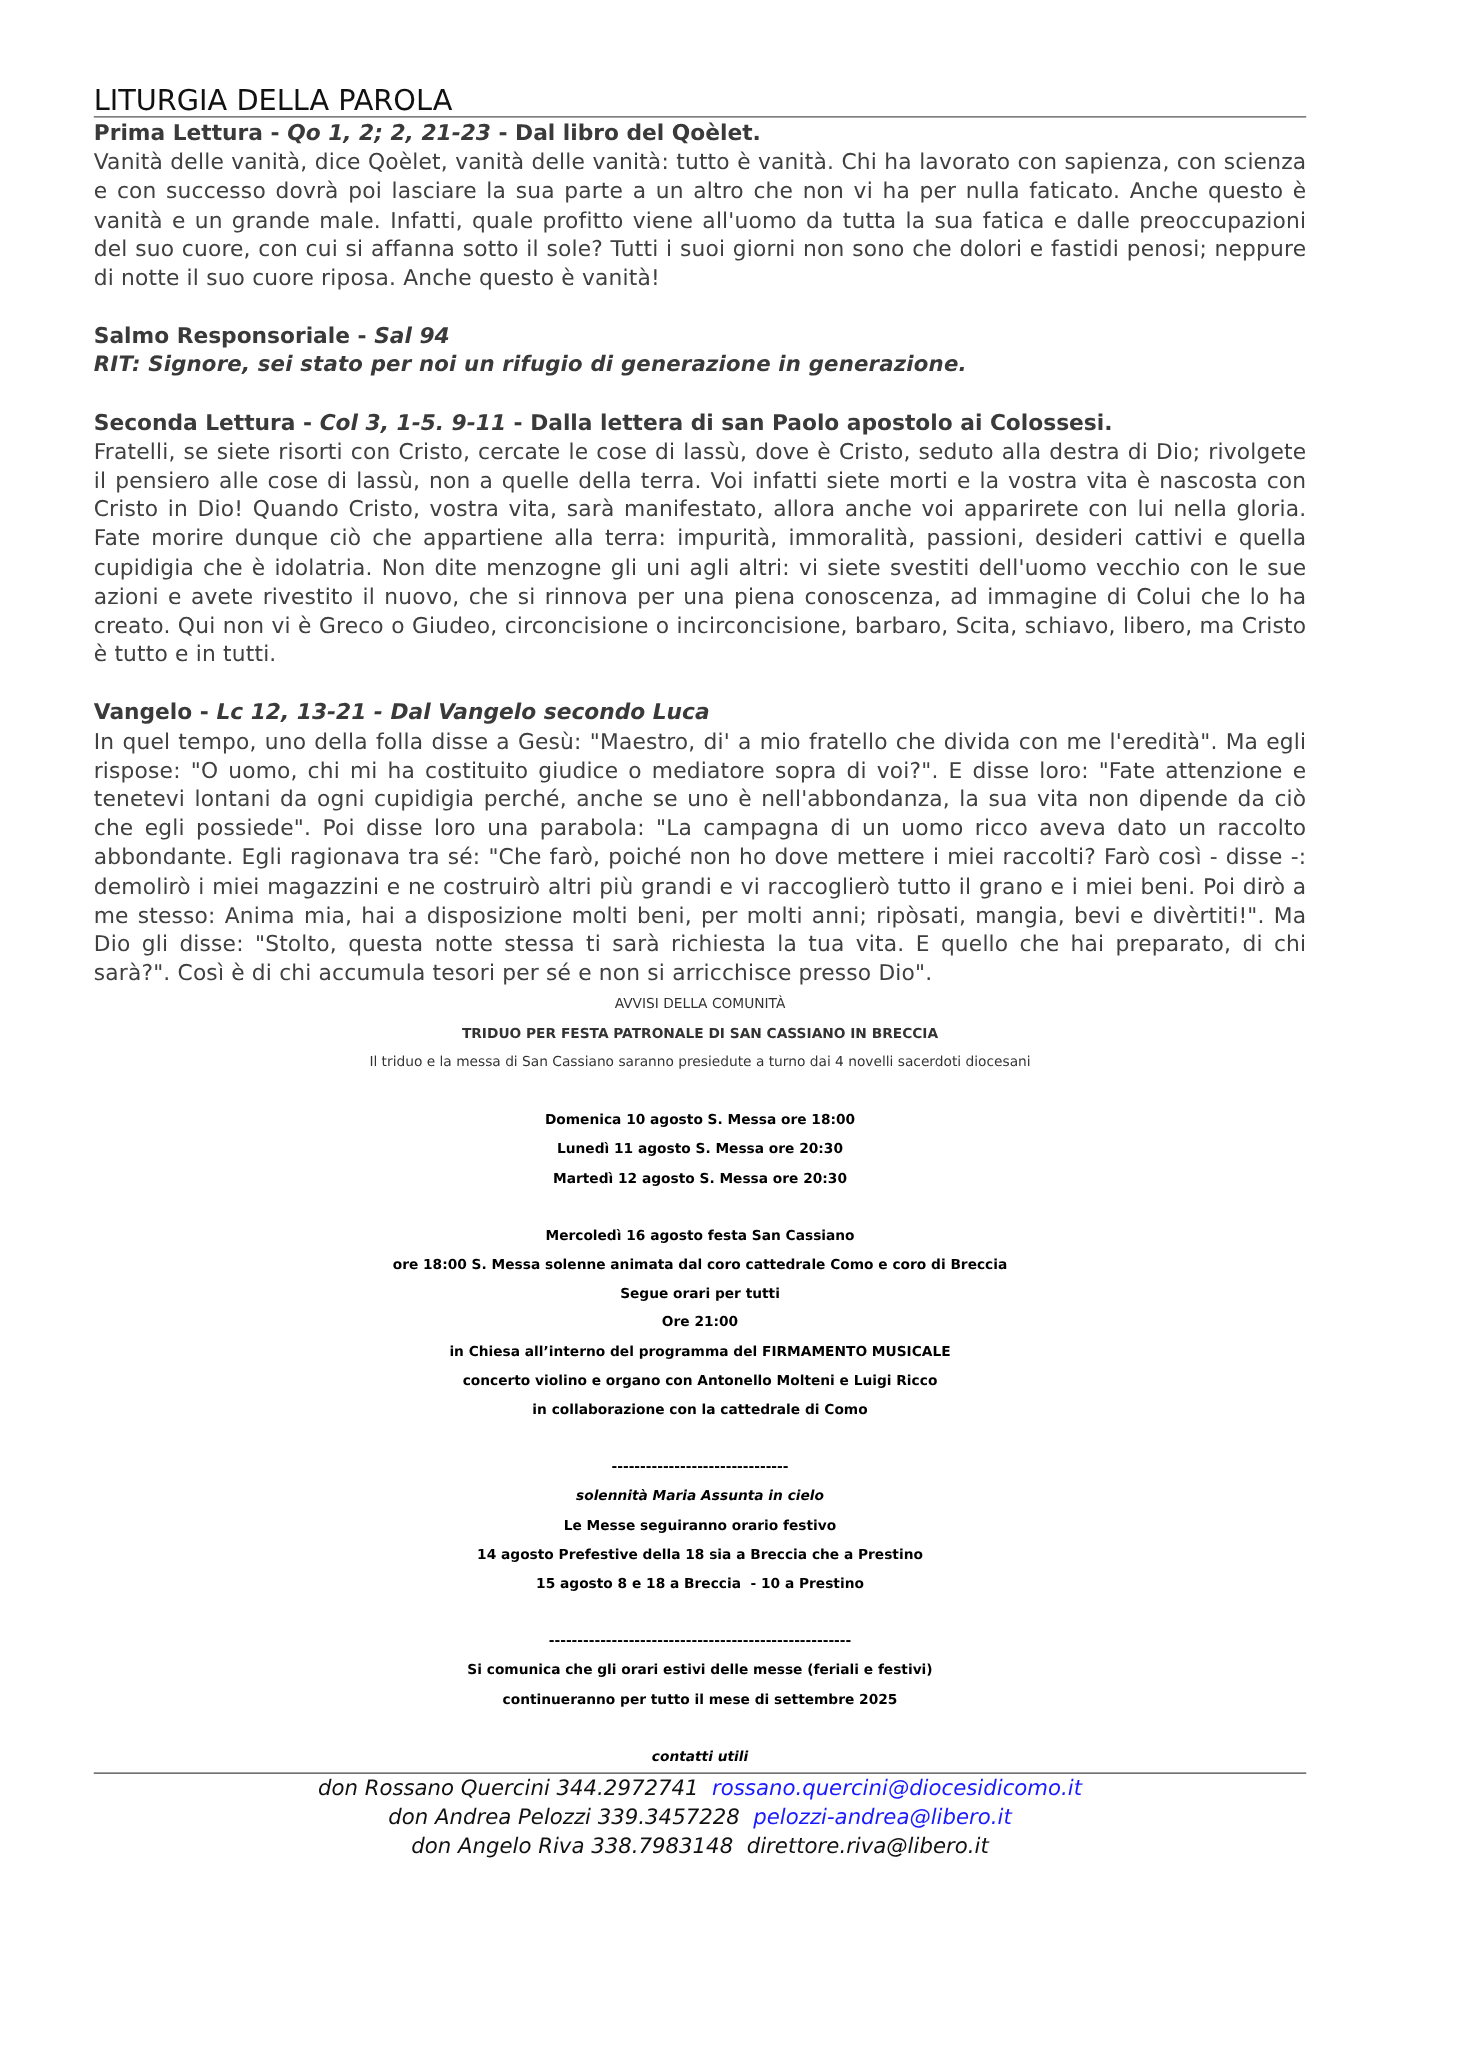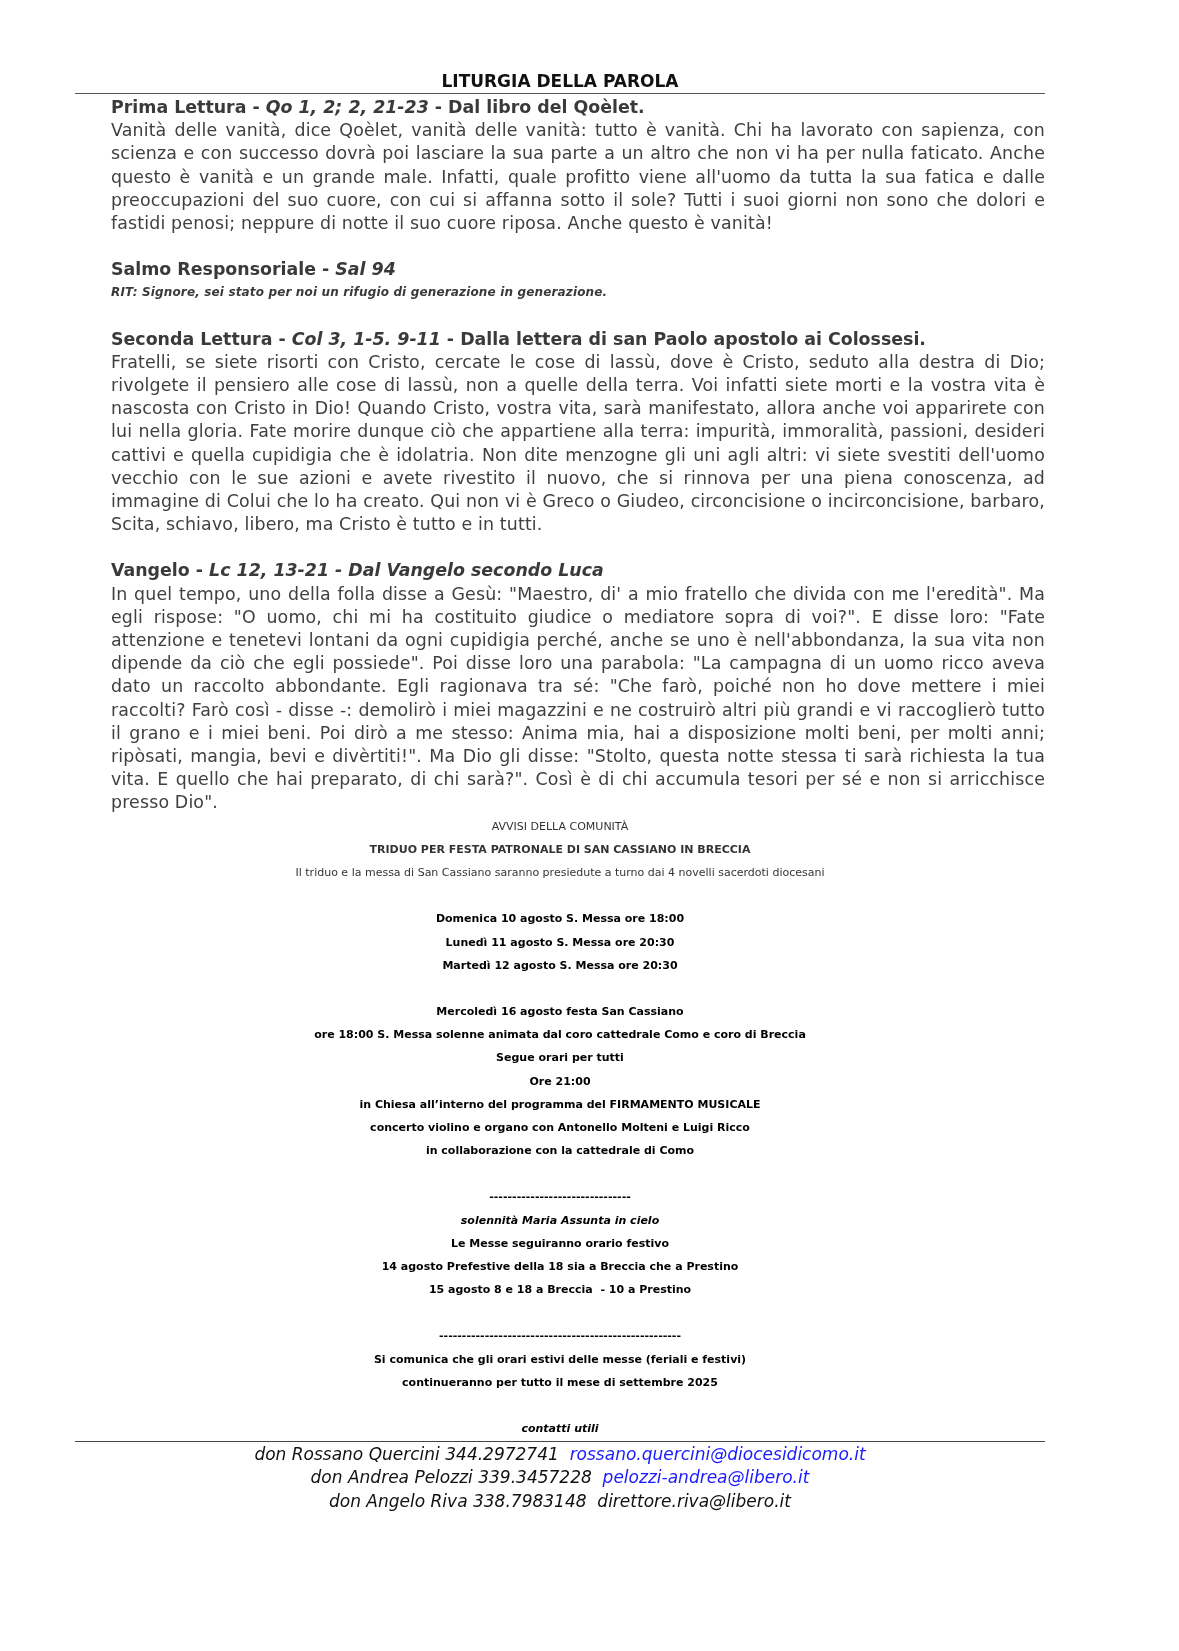--- a/index.html
+++ b/index.html
@@ -1,25 +1,25 @@
 <!DOCTYPE html>
 <html><head>
 <meta charset="utf-8">
 <style>
   html, body { margin: 0; padding: 0; background: #ffffff; }
   body { width: 1179px; height: 1651px; position: relative; overflow: hidden;
          font-family: "DejaVu Sans", sans-serif; }
   .page { position: absolute; left: 75px; top: 70px; width: 970px; }
-  .title { text-align: center; font-weight: bold; font-size: 17px; color: #111; line-height: 22px; margin: 0; }
+  .title { font-weight: normal; font-size: 23px; color: #111; line-height: 22px; margin: 0; }
   .rule { border: 0; border-top: 1.5px solid #555; margin: 1px 0 2px 0; }
-  .reading { color: #404040; font-size: 17.4px; line-height: 23.2px; margin-left: 36px; }
+  .reading { color: #404040; font-size: 17.4px; line-height: 23.2px; }
   .reading h3 { margin: 0; font-size: 17.4px; font-weight: bold; color: #3a3a3a; line-height: 23.2px; }
   .reading p { margin: 0; text-align: justify; letter-spacing: 0.15px; }
   .gap { height: 23px; }
-  .rit { text-align: right; font-weight: bold; font-style: italic; color: #3a3a3a; margin: 0 20px 0 0; font-size: 12px; line-height: 23.2px;}
+  .rit { text-align: right; font-weight: bold; font-style: italic; color: #3a3a3a; margin: 0 20px 0 0; font-size: 17px; line-height: 23.2px;}
   .notices { color: #000; text-align: center; font-size: 11px; line-height: 23.2px; }
   .notices .b { font-weight: bold; }
   .notices .sub { font-weight: normal; color: #333; }
   .notices .it { font-style: italic; }
   .notices div { margin: 0; }
   .contacts-rule { border: 0; border-top: 1.5px solid #444; margin: 1px 0 1px 0; }
   .contacts { text-align: center; font-style: italic; font-size: 17px; line-height: 23.2px; color: #111; }
   .contacts a { color: #1a1aff; }
 </style>
 </head>

